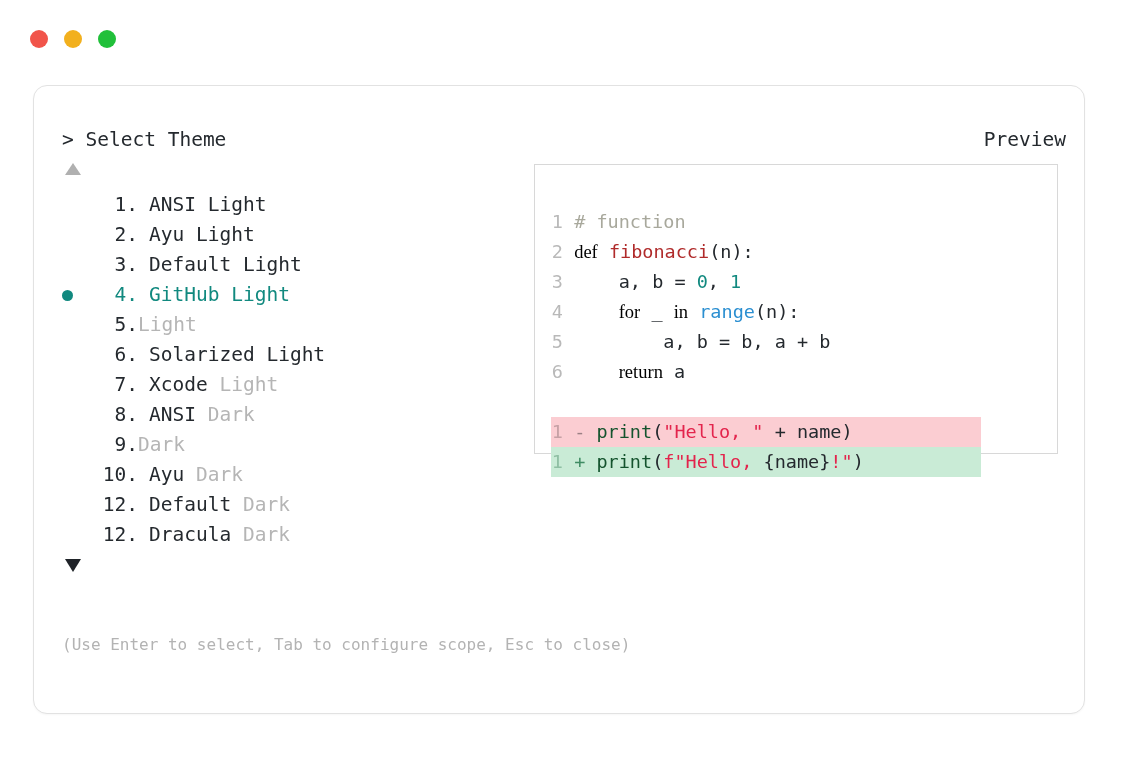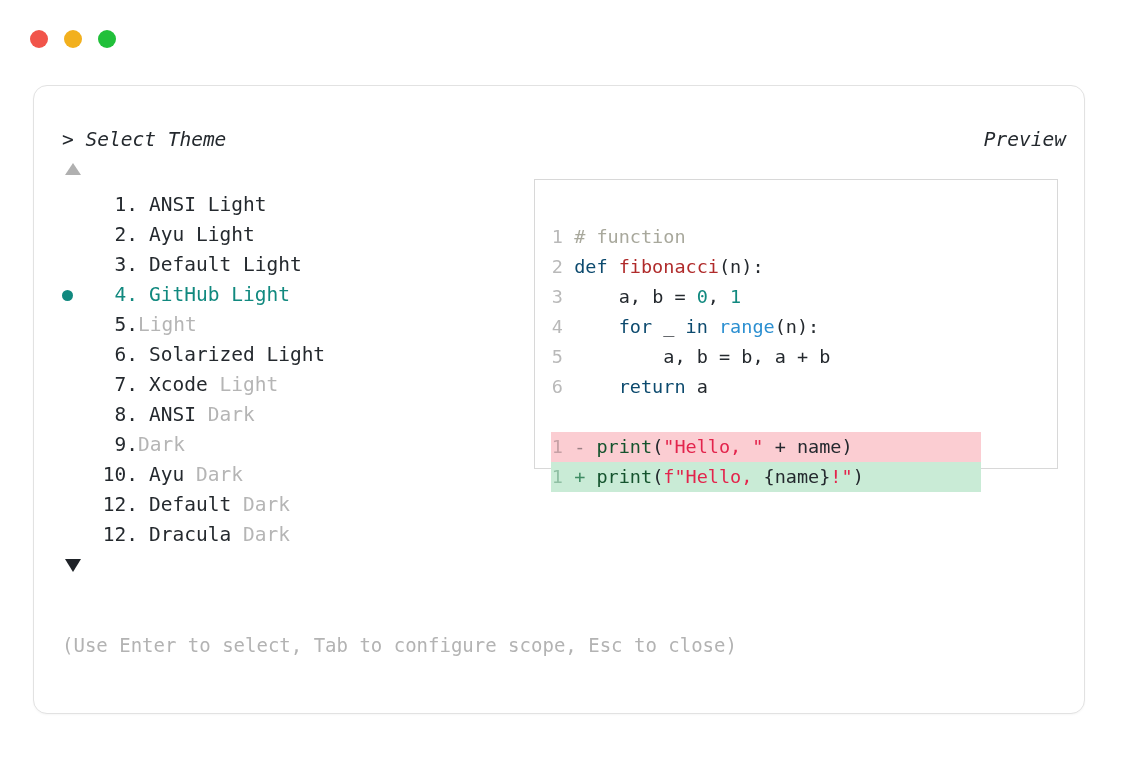--- a/index.html
+++ b/index.html
@@ -66,21 +66,20 @@
     width: 532px;
     text-align: right;
   }
 
   .section-title {
     font-size: 19.5px;
     line-height: 28px;
     color: #24292e;
     letter-spacing: 0px;
     white-space: pre;
-    font-style: italic;
   }
 
   
   .arrow-row {
     height: 30px;
     display: flex;
     align-items: center;
     padding-left: 3px;
   }
   .arrow-up {
@@ -139,21 +138,21 @@
   .theme-row.selected .suffix {
     color: #11897f;
   }
   .suffix.dim { color: #b5b5b5; }
   .suffix.solid { color: #24292e; }
 
   
   .preview-box {
     position: absolute;
     left: 500px;
-    top: 93px;
+    top: 78px;
     width: 524px;
     height: 290px;
     box-sizing: border-box;
     border: 1.5px solid #d8d8d8;
     background: #ffffff;
   }
   .code {
     position: absolute;
     left: 16px;
     top: 42px;
@@ -166,21 +165,21 @@
   .ln {
     color: #b9b9b9;
     display: inline-block;
     width: 12px;
     text-align: right;
   }
   .tok-comment { color: #a8a89c; }
   .tok-func    { color: #b02b2b; }
   .tok-num     { color: #11897f; }
   .tok-builtin { color: #2b8fd1; }
-  .tok-kw      { color: #0c4a6e; }
+  .tok-kw      { color: #000000; font-family: Liberation Serif, serif; }
   .tok-str     { color: #e3244c; }
   .tok-call    { color: #14532d; }
   .tok-plain   { color: #24292e; }
 
   
   .diff-block { margin-top: 30px; }
   .diff-line {
     height: 30px;
     white-space: pre;
     display: block;
@@ -191,21 +190,21 @@
   .diff-mark-del { color: #9b8084; }
   .diff-mark-add { color: #3f8c63; }
   .diff-ln-del { color: #c6a0a5; display: inline-block; width: 12px; text-align: right; }
   .diff-ln-add { color: #8fbfa3; display: inline-block; width: 12px; text-align: right; }
 
   
   .hint {
     position: absolute;
     left: 28px;
     bottom: 55px;
-    font-size: 19px;
+    font-size: 16px;
     line-height: 26px;
     color: #b3b3b3;
     white-space: pre;
   }
 </style>
 </head>
 <body>
 
 <div class="titlebar">
   <span class="dot" id="dot0" style="background: rgb(241, 84, 74);"></span>

